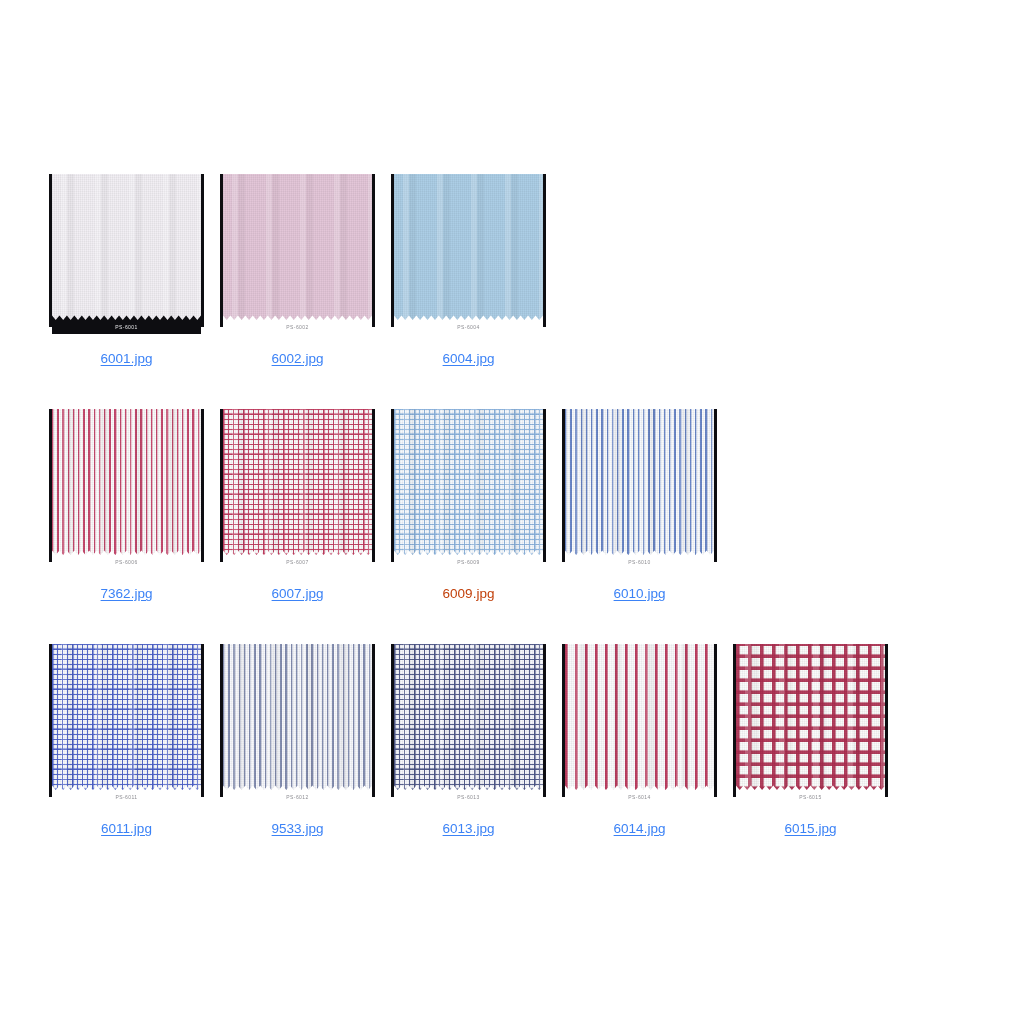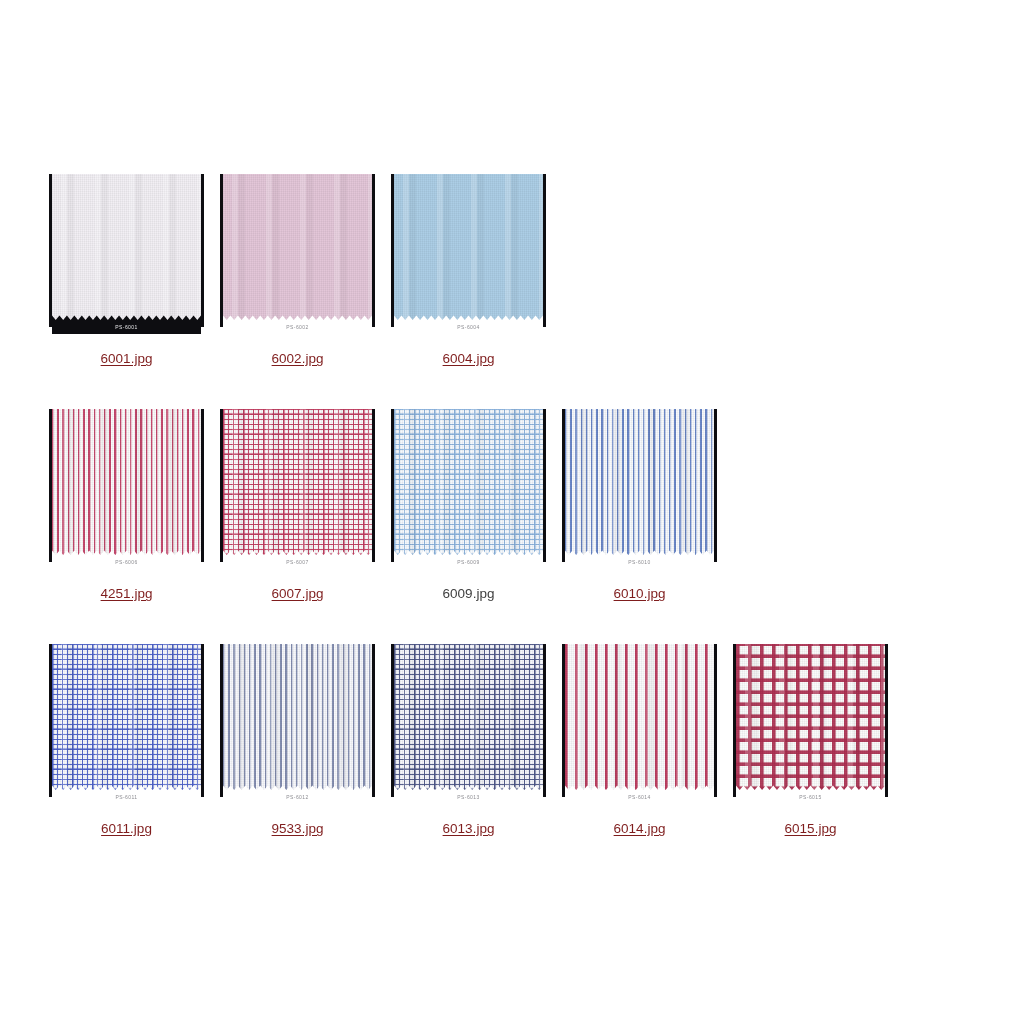--- a/index.html
+++ b/index.html
@@ -145,28 +145,28 @@
   .thumb.inverted .pinked { background: #0d0d11; }
   .thumb.inverted .code-band { background: #0d0d11; }
   .thumb.inverted .code-band .code { color: #e8e8ea; }
 
   
   .filelink {
     margin-top: 17px;
     font-family: "Liberation Sans", sans-serif;
     font-size: 13.5px;
     line-height: 16px;
-    color: #7f1d1d;
+    color: #3b82f6;
     text-decoration: underline;
     text-underline-offset: 2px;
     cursor: pointer;
     white-space: nowrap;
   }
   .filelink.active {
-    color: #404040;
+    color: #c2410c;
     text-decoration: none;
   }
 </style>
 </head>
 <body>
 
 <div id="gallery">
     <div class="row">
       <div class="cell">
         <div class="thumb inverted">
@@ -226,21 +226,21 @@
             <div class="weave"></div>
             <div class="shade"></div>
           </div>
           <div class="edge left"></div>
           <div class="edge right"></div>
           <div class="pinked"></div>
           <div class="code-band">
             <span class="code">PS-6006</span>
           </div>
         </div>
-        <a class="filelink">4251.jpg</a>
+        <a class="filelink">7362.jpg</a>
       </div>
       <div class="cell">
         <div class="thumb">
           <div class="fabric">
             <div class="tone" style="background: rgb(251, 249, 250);"></div>
             <div class="pattern" style="background-image: repeating-linear-gradient(90deg, rgba(192, 58, 94, 0.92) 0px, rgba(192, 58, 94, 0.92) 1.2px, rgba(255, 255, 255, 0) 1.2px, rgba(255, 255, 255, 0) 5px), repeating-linear-gradient(0deg, rgba(192, 58, 94, 0.92) 0px, rgba(192, 58, 94, 0.92) 1.2px, rgba(255, 255, 255, 0) 1.2px, rgba(255, 255, 255, 0) 5px), repeating-linear-gradient(90deg, rgba(192, 58, 94, 0.58) 0px, rgba(192, 58, 94, 0.58) 1.6px, rgba(255, 255, 255, 0) 1.6px, rgba(255, 255, 255, 0) 20px), repeating-linear-gradient(0deg, rgba(192, 58, 94, 0.58) 0px, rgba(192, 58, 94, 0.58) 1.6px, rgba(255, 255, 255, 0) 1.6px, rgba(255, 255, 255, 0) 20px);"></div>
             <div class="weave"></div>
             <div class="shade"></div>
           </div>
           <div class="edge left"></div>

